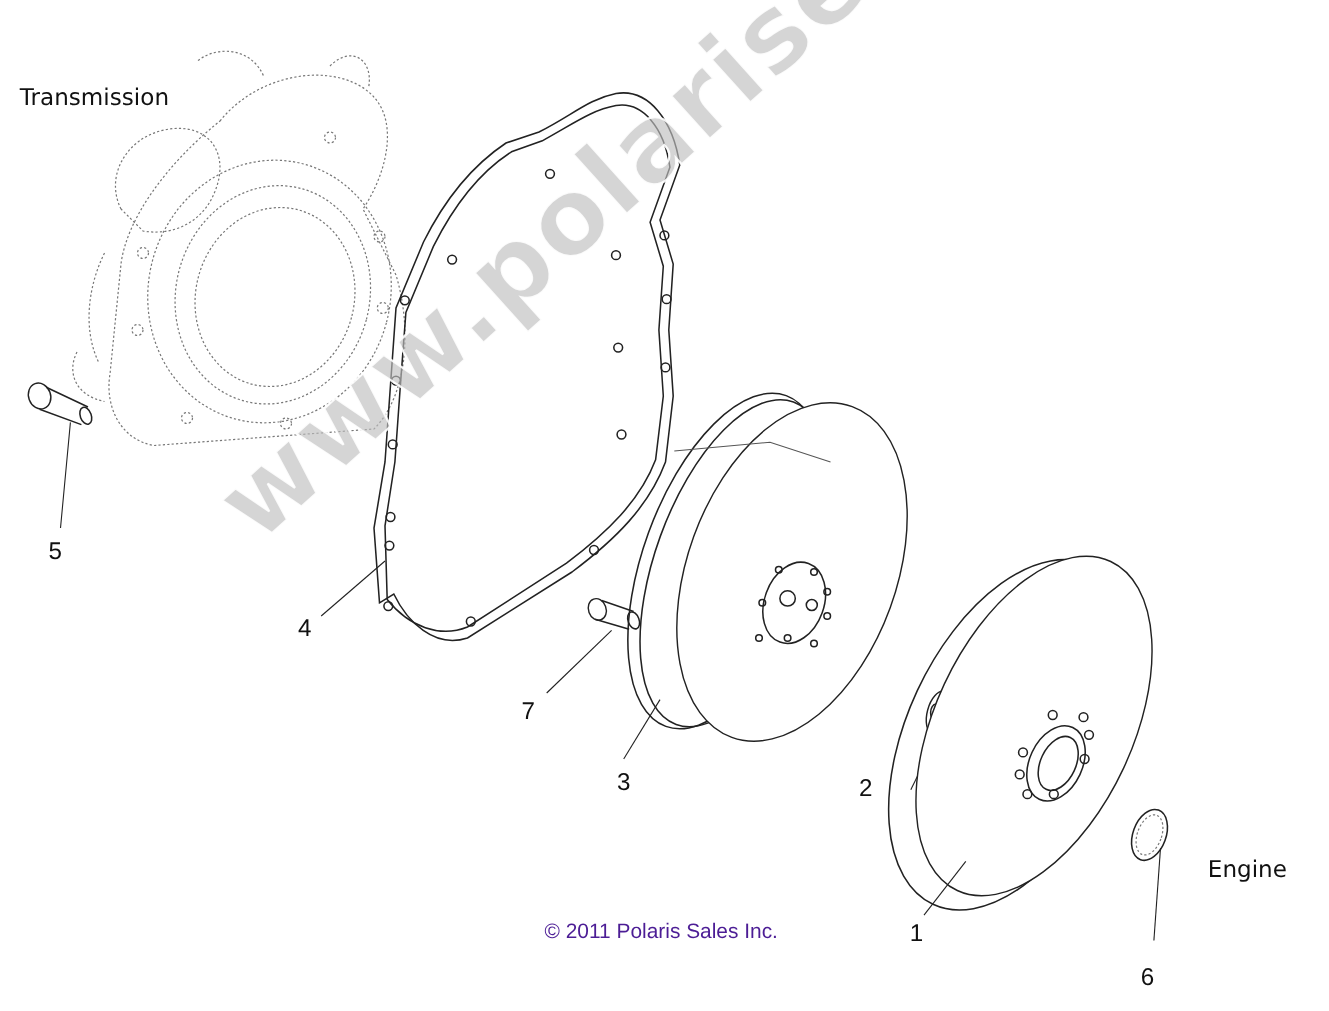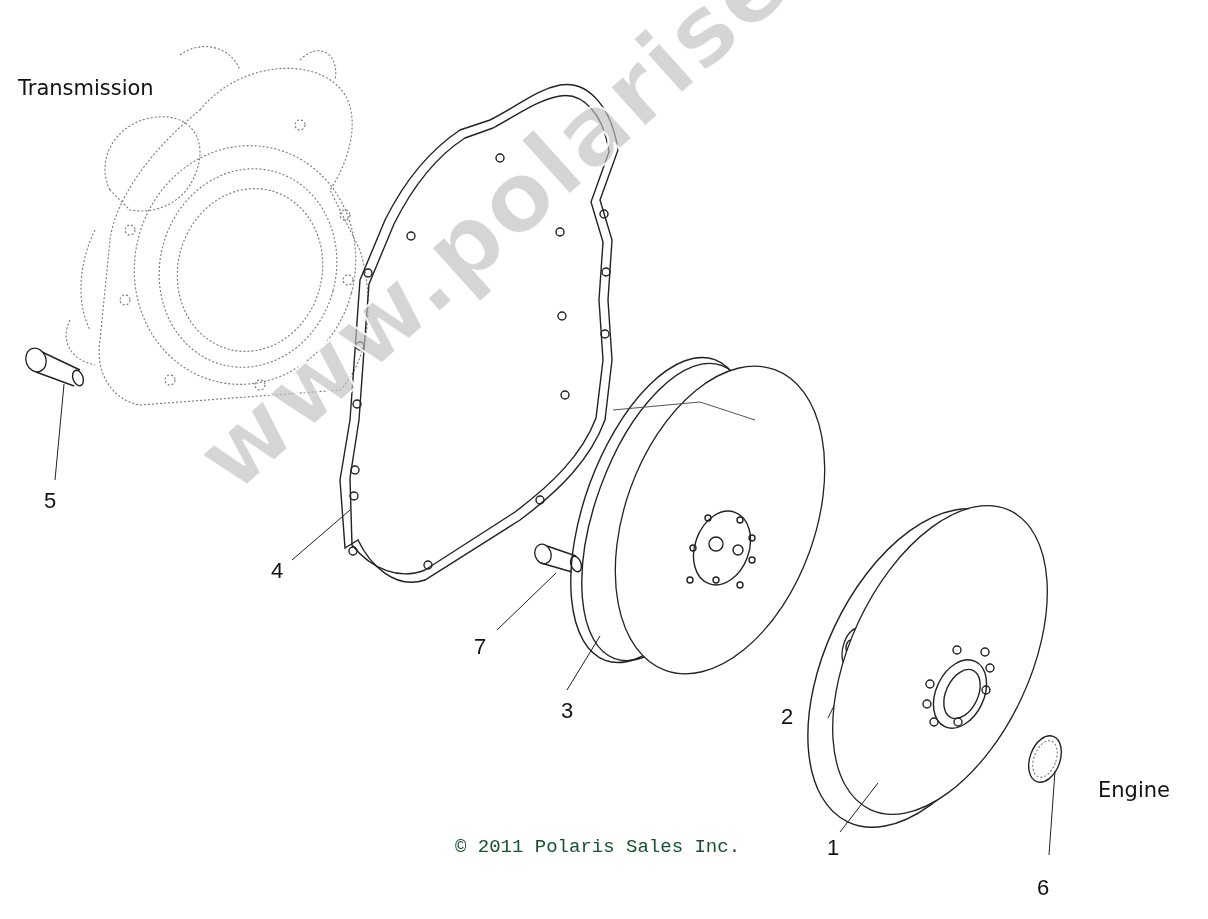--- a/index.html
+++ b/index.html
@@ -1,20 +1,20 @@
 <!DOCTYPE html>
 <html><head>
 <meta charset="utf-8">
 <style>
   html,body{margin:0;padding:0;background:#ffffff;}
   body{width:1208px;height:919px;position:relative;overflow:hidden;font-family:"Liberation Sans",sans-serif;}
   .canvas{position:absolute;left:0;top:0;width:1208px;height:919px;}
   .label{position:absolute;color:#111;font-family:"DejaVu Sans",sans-serif;font-size:21px;line-height:1;}
   .callout{position:absolute;color:#111;font-family:"Liberation Sans",sans-serif;font-size:22px;line-height:1;}
-  .copyright{position:absolute;color:#14532d;font-family:Liberation Mono, monospace;font-size:19px;line-height:1;white-space:nowrap;}
+  .copyright{position:absolute;color:#4c1d95;font-family:Liberation Sans, sans-serif;font-size:19px;line-height:1;white-space:nowrap;margin-left:40px;}
   .watermark{position:absolute;left:175px;top:430px;transform:rotate(-42deg);transform-origin:0 0;
     font-family:"DejaVu Sans",sans-serif;font-weight:bold;font-size:96px;color:rgba(190,190,190,0.65);
     white-space:nowrap;letter-spacing:2px;-webkit-text-stroke:2px rgba(255,255,255,0.9);}
   svg .part{fill:none;stroke:#222;stroke-width:1.4;}
   svg .thin{fill:none;stroke:#555;stroke-width:1;}
   svg .dot{fill:none;stroke:#777;stroke-width:1.1;stroke-dasharray:2 2;}
   svg .lead{fill:none;stroke:#222;stroke-width:1;}
   svg .fillw{fill:#fff;stroke:#222;stroke-width:1.3;}
 </style>
 </head>

